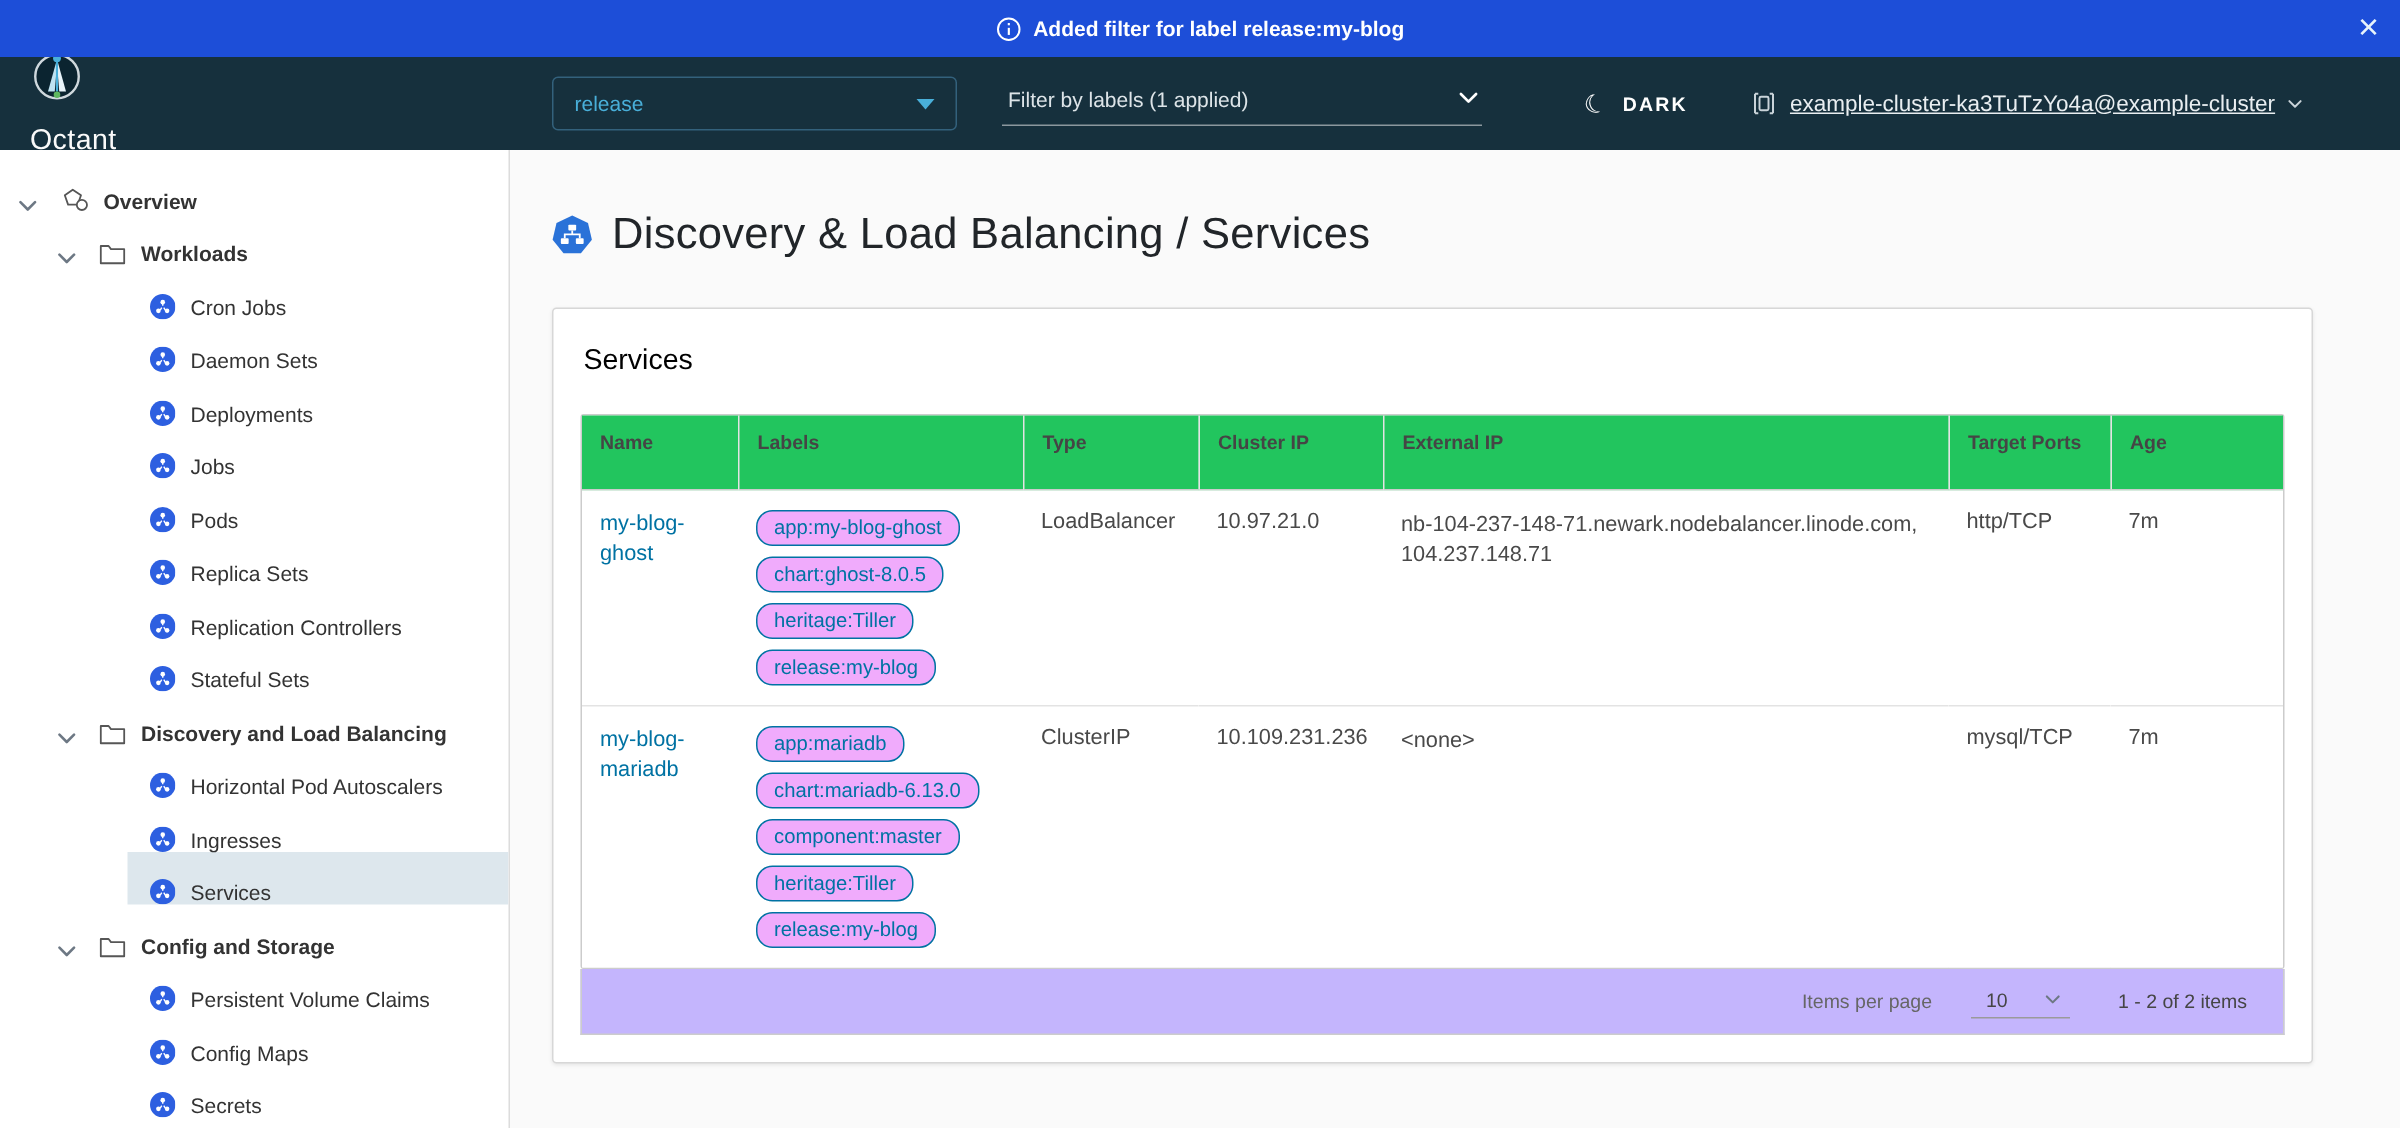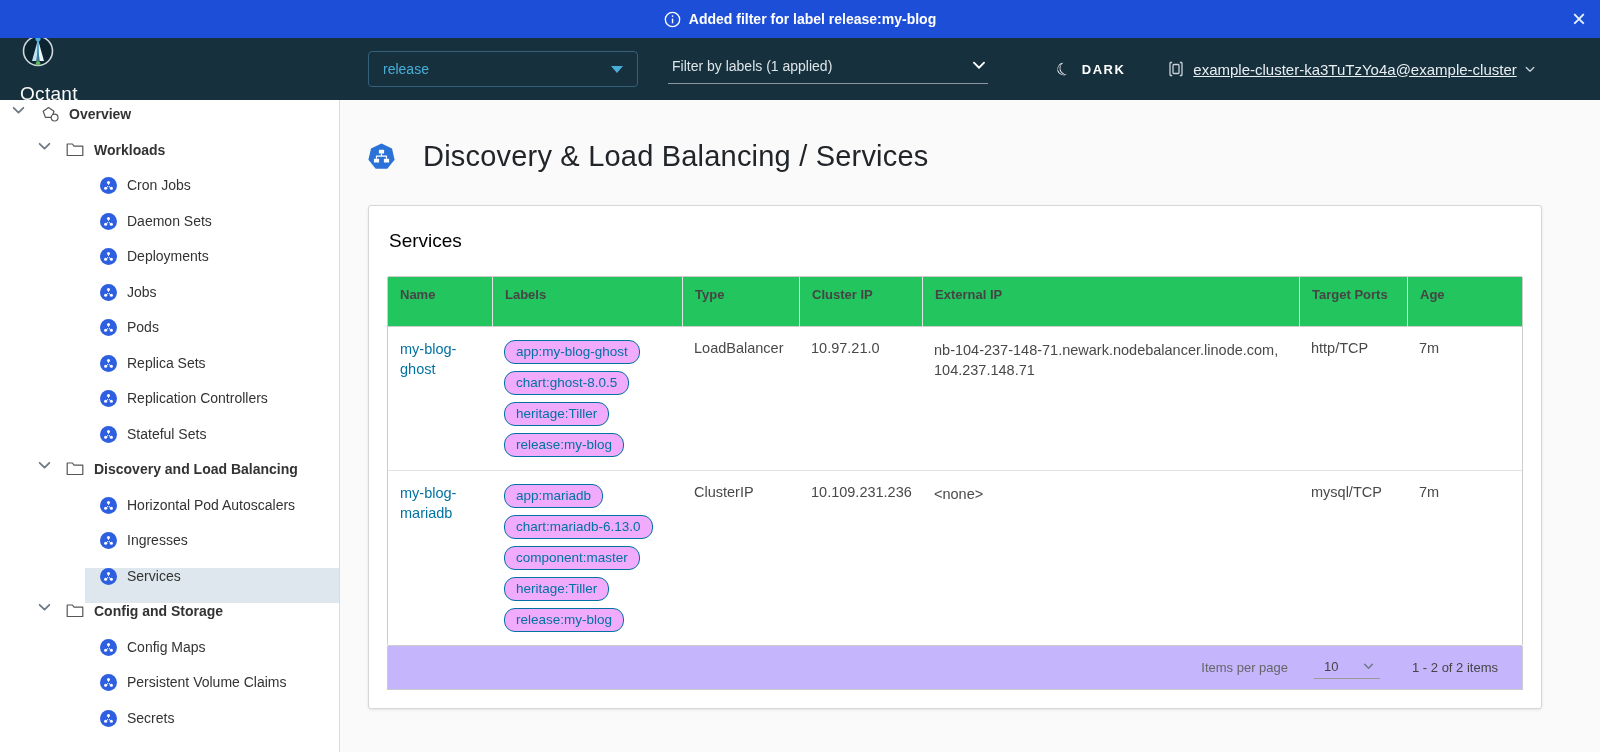--- a/index.html
+++ b/index.html
@@ -31,34 +31,34 @@
   .context { margin-left: 42px; display: flex; align-items: center; gap: 8px;
     color: #e9eef1; font-size: 15px; cursor: pointer; text-decoration: underline; }
 
   
   .shell { display: flex; height: 652px; }
   .sidebar { width: 340px; background: #fff; border-right: 1px solid #dcdcdc;
     padding-top: 6px; overflow: hidden; flex: none; }
   .main { flex: 1; background: #fafafa; padding: 40px 28px 0 28px; overflow: hidden; }
 
   
-  .tree-row { height: 35.5px; display: flex; align-items: flex-start; font-size: 14px;
+  .tree-row { height: 35.5px; display: flex; align-items: flex-end; font-size: 14px;
     color: #333; cursor: pointer; }
   .tree-row .chev { flex: none; display: flex; }
   .row-root { padding-left: 12px; font-weight: 600; }
   .row-root .tico { margin-left: 16px; margin-right: 9px; }
   .row-group { padding-left: 38px; font-weight: 600; }
   .row-group .tico { margin-left: 15px; margin-right: 10px; }
   .row-leaf { margin-left: 85px; width: calc(100% - 85px); padding-left: 15px; font-weight: 400; }
   .row-leaf .tico { margin-right: 10px; display: flex; }
   .row-leaf.selected { background: #dde7ed; }
   .res-icon { width: 17px; height: 17px; display: block; }
 
   
-  .page-title { display: flex; align-items: center; gap: 28px; margin-bottom: 32px; }
+  .page-title { display: flex; align-items: center; gap: 13px; margin-bottom: 32px; }
   .page-title h1 { font-size: 29px; font-weight: 400; color: #212529; letter-spacing: .2px; }
 
   
   .card { background: #fff; border: 1px solid #d7d7d7; border-radius: 3px;
     box-shadow: 0 1px 3px rgba(0,0,0,.09); width: 1174px; padding: 16px 18px 0 18px; height: 504px; }
   .card-title { font-size: 19px; font-weight: 400; color: #000; margin: 8px 0 24px 2px; }
 
   
   table.grid { width: 100%; border-collapse: separate; border-spacing: 0;
     border: 1px solid #cccccc; border-radius: 2px; table-layout: fixed; }
@@ -312,29 +312,29 @@
         </span>
       <span>Config and Storage</span>
     </div>
 
     <div class="tree-row row-leaf">
       <span class="tico">
           <svg class="res-icon">
             <use href="#k8s-res"></use>
           </svg>
         </span>
+      <span>Persistent Volume Claims</span>
+    </div>
+    <div class="tree-row row-leaf">
+      <span class="tico">
+          <svg class="res-icon">
+            <use href="#k8s-res"></use>
+          </svg>
+        </span>
       <span>Config Maps</span>
-    </div>
-    <div class="tree-row row-leaf">
-      <span class="tico">
-          <svg class="res-icon">
-            <use href="#k8s-res"></use>
-          </svg>
-        </span>
-      <span>Persistent Volume Claims</span>
     </div>
     <div class="tree-row row-leaf">
       <span class="tico">
           <svg class="res-icon">
             <use href="#k8s-res"></use>
           </svg>
         </span>
       <span>Secrets</span>
     </div>
   </nav>

